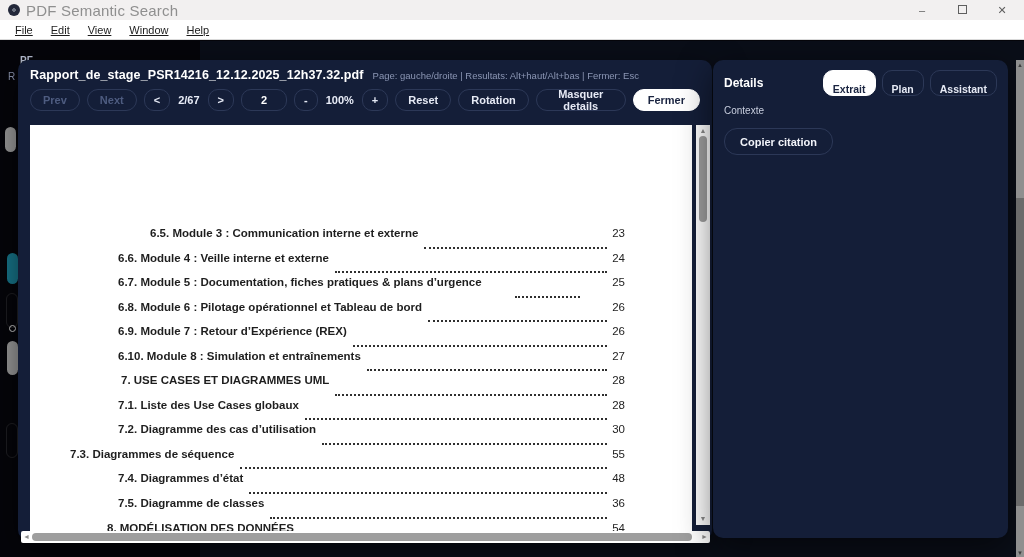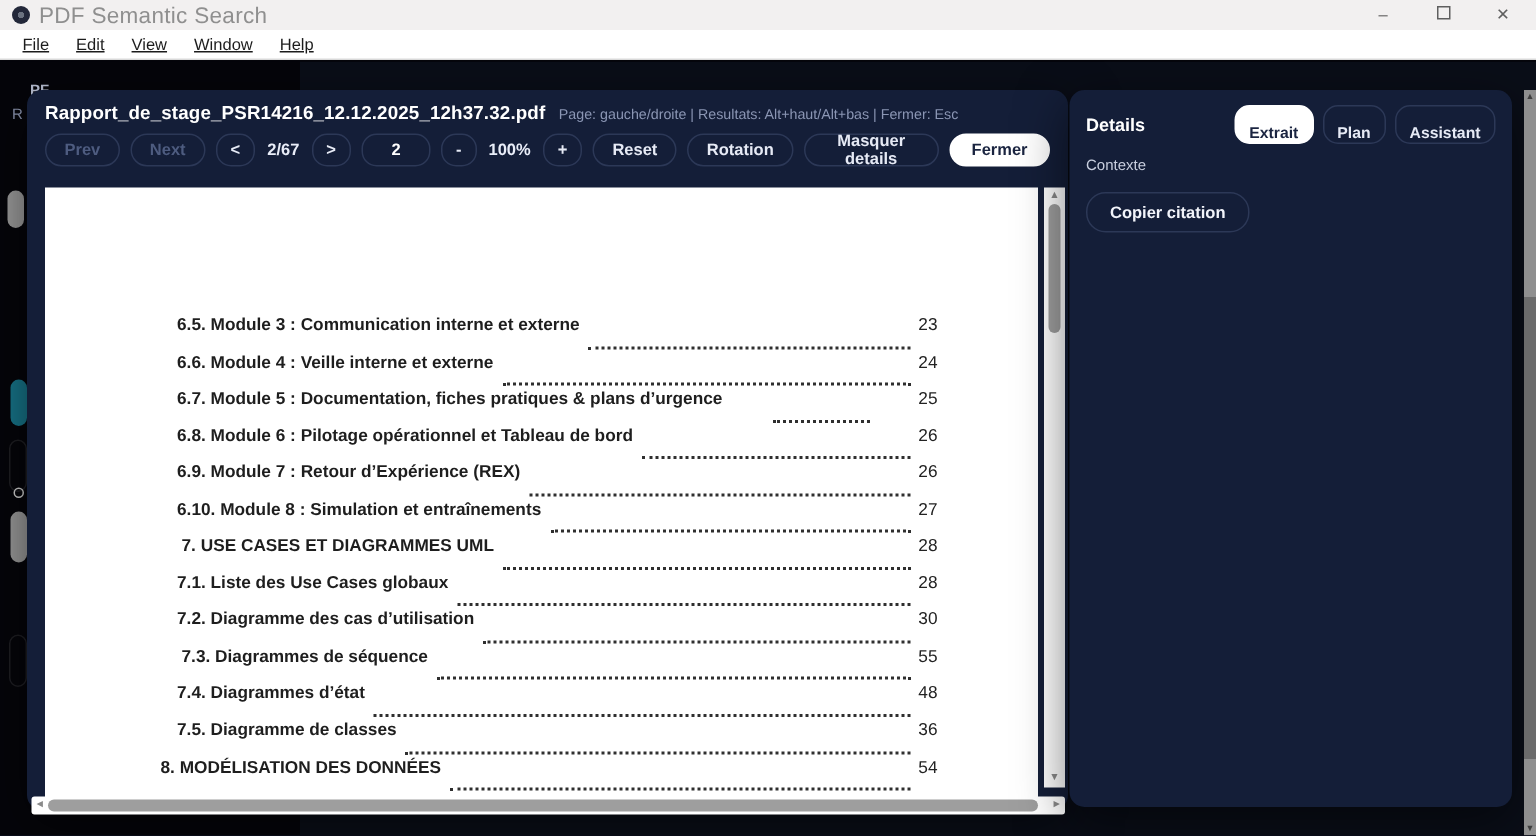--- a/index.html
+++ b/index.html
@@ -146,21 +146,21 @@
       <button class="t-btn sq">+</button>
       <button class="t-btn">Reset</button>
       <button class="t-btn">Rotation</button>
       <button class="t-btn">Masquer details</button>
       <button class="t-btn primary">Fermer</button>
     </div>
 
     <div class="pdf-viewport">
       <div class="page">
         <div class="toc">
-            <div class="toc-row" style="padding-left: 88px;">
+            <div class="toc-row" style="padding-left: 120px; margin-top: 16px;">
     <span class="t">6.5. Module 3 : Communication interne et externe</span>
     <span class="dots"></span>
     <span class="pg">23</span>
   </div>
             <div class="toc-row" style="padding-left: 88px;">
     <span class="t">6.6. Module 4 : Veille interne et externe</span>
     <span class="dots"></span>
     <span class="pg">24</span>
   </div>
             <div class="toc-row" style="padding-left: 88px; gap: 27px;">
@@ -191,21 +191,21 @@
             <div class="toc-row" style="padding-left: 88px;">
     <span class="t">7.1. Liste des Use Cases globaux</span>
     <span class="dots"></span>
     <span class="pg">28</span>
   </div>
             <div class="toc-row" style="padding-left: 88px;">
     <span class="t">7.2. Diagramme des cas d’utilisation</span>
     <span class="dots"></span>
     <span class="pg">30</span>
   </div>
-            <div class="toc-row" style="padding-left: 91px;">
+            <div class="toc-row" style="padding-left: 40px;">
     <span class="t">7.3. Diagrammes de séquence</span>
     <span class="dots"></span>
     <span class="pg">55</span>
   </div>
             <div class="toc-row" style="padding-left: 88px;">
     <span class="t">7.4. Diagrammes d’état</span>
     <span class="dots"></span>
     <span class="pg">48</span>
   </div>
             <div class="toc-row" style="padding-left: 88px;">

